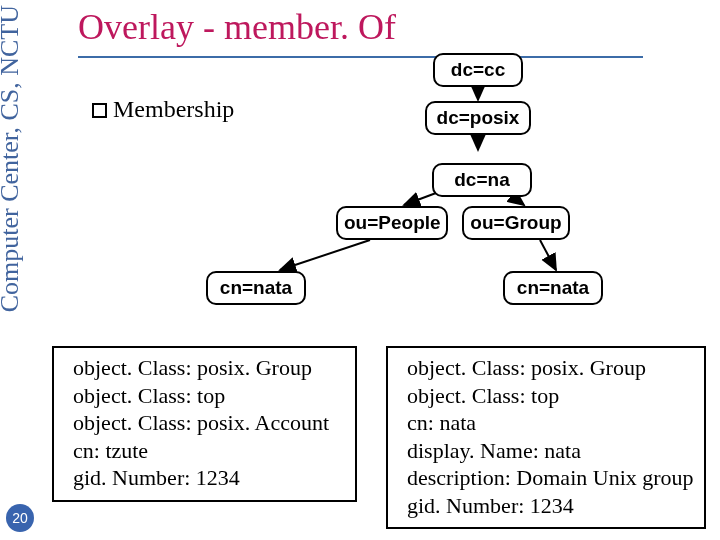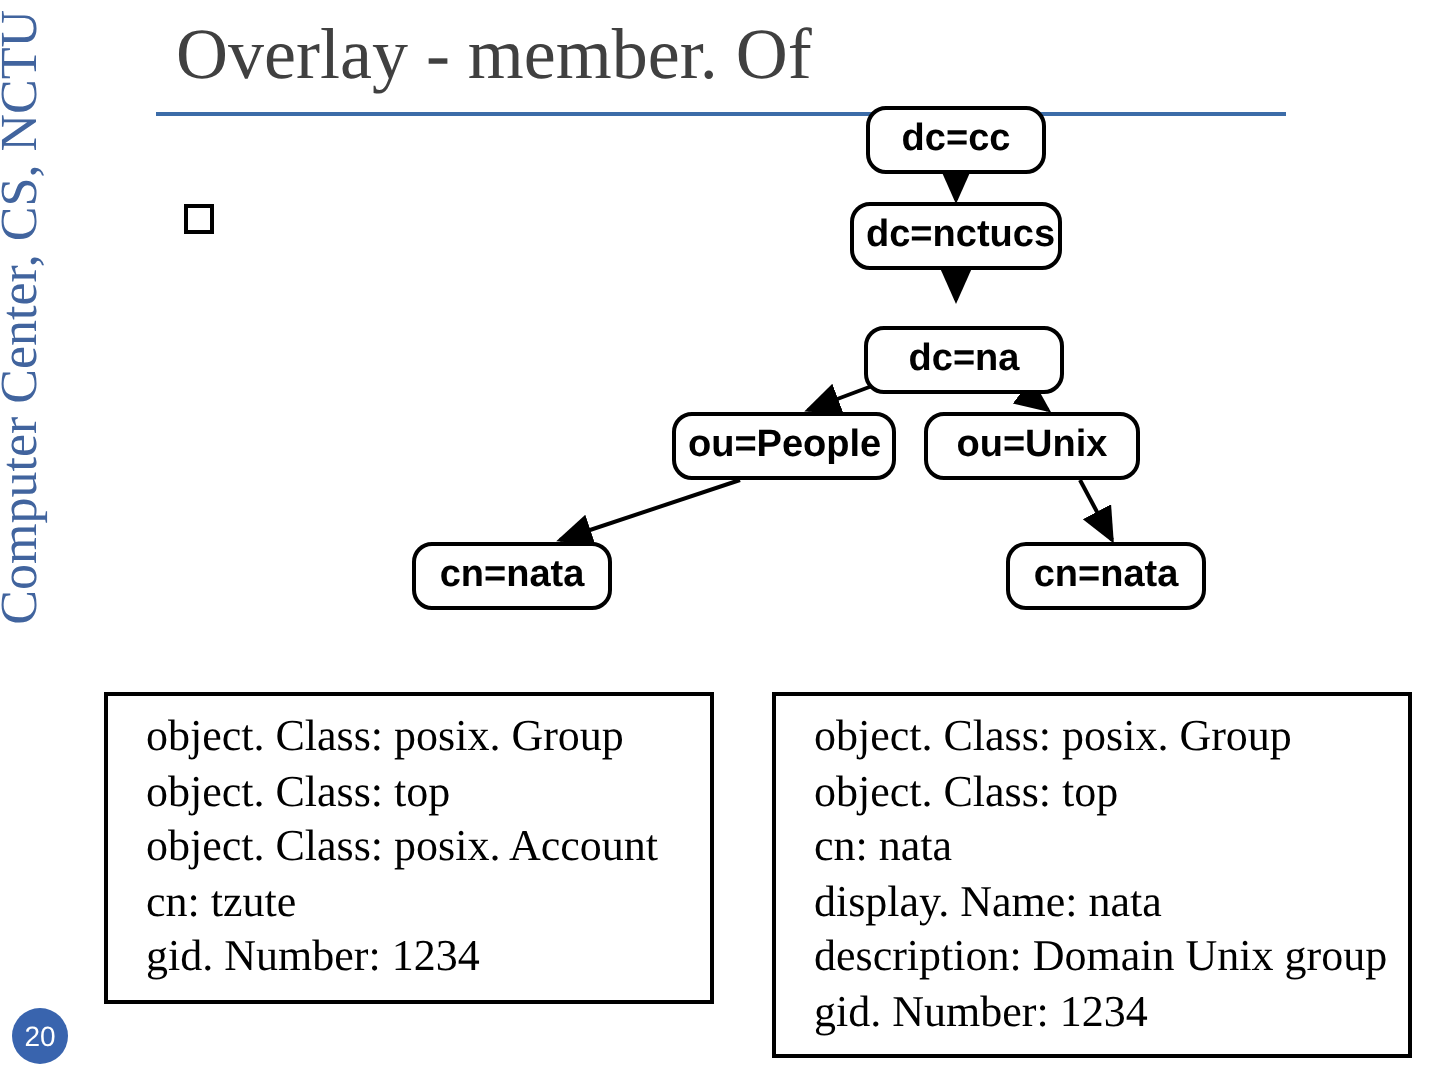--- a/index.html
+++ b/index.html
@@ -35,24 +35,24 @@
     color: #fff;
     font-family: Arial, sans-serif;
     font-size: 14px;
     display: flex;
     align-items: center;
     justify-content: center;
     margin-top: 36px;
   }
   .title {
     position: absolute;
-    left: 88px;
+    left: 78px;
     top: 6px;
     font-size: 36px;
-    color: #404040;
+    color: #be185d;
   }
   .hr {
     position: absolute;
     left: 78px;
     top: 56px;
     width: 565px;
     height: 0;
     border-top: 2px solid #3c6ca8;
   }
   .bullet {
@@ -102,21 +102,21 @@
 </head>
 <body>
 
 <div class="vtext">Computer Center, CS, NCTU</div>
 <div class="pagecircle">20</div>
 
 <div class="title">Overlay - member. Of</div>
 <div class="hr"></div>
 
 <div class="bullet">
-  <span class="sq"></span>
+  <span class="sq"></span><span>Membership</span>
 </div>
 
 <svg class="edges">
   <defs>
     <marker id="ah" markerWidth="10" markerHeight="10" refX="8" refY="4" orient="auto">
       <path d="M0,0 L9,4 L0,8 z" fill="#000"></path>
     </marker>
   </defs>
 
   <line x1="478" y1="86" x2="478" y2="100" stroke="#000" stroke-width="2" marker-end="url(#ah)"></line>
@@ -126,24 +126,24 @@
   <line x1="460" y1="184" x2="404" y2="205" stroke="#000" stroke-width="2" marker-end="url(#ah)"></line>
 
   <line x1="496" y1="184" x2="524" y2="205" stroke="#000" stroke-width="2" marker-end="url(#ah)"></line>
 
   <line x1="370" y1="240" x2="280" y2="270" stroke="#000" stroke-width="2" marker-end="url(#ah)"></line>
 
   <line x1="540" y1="240" x2="556" y2="270" stroke="#000" stroke-width="2" marker-end="url(#ah)"></line>
 </svg>
 
 <div class="node" style="left:433px; top:53px;  width:90px;">dc=cc</div>
-<div class="node" style="left:425px; top:101px; width:106px;">dc=nctucs</div>
+<div class="node" style="left:425px; top:101px; width:106px;">dc=posix</div>
 <div class="node" style="left:432px; top:151px; width:100px;margin-top:12px;">dc=na</div>
 <div class="node" style="left:336px; top:206px; width:112px;">ou=People</div>
-<div class="node" style="left:462px; top:206px; width:108px;">ou=Unix</div>
+<div class="node" style="left:462px; top:206px; width:108px;">ou=Group</div>
 <div class="node" style="left:206px; top:271px; width:100px;">cn=nata</div>
 <div class="node" style="left:503px; top:271px; width:100px;">cn=nata</div>
 
 <div class="infobox" style="left:52px;  top:346px; width:305px;">object. Class: posix. Group
 object. Class: top
 object. Class: posix. Account
 cn: tzute
 gid. Number: 1234</div>
 <div class="infobox" style="left:386px; top:346px; width:320px;">object. Class: posix. Group
 object. Class: top

